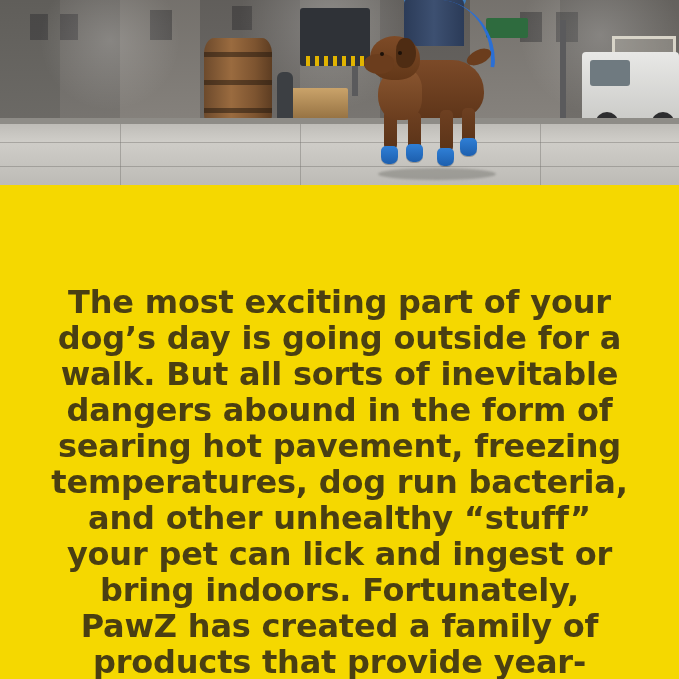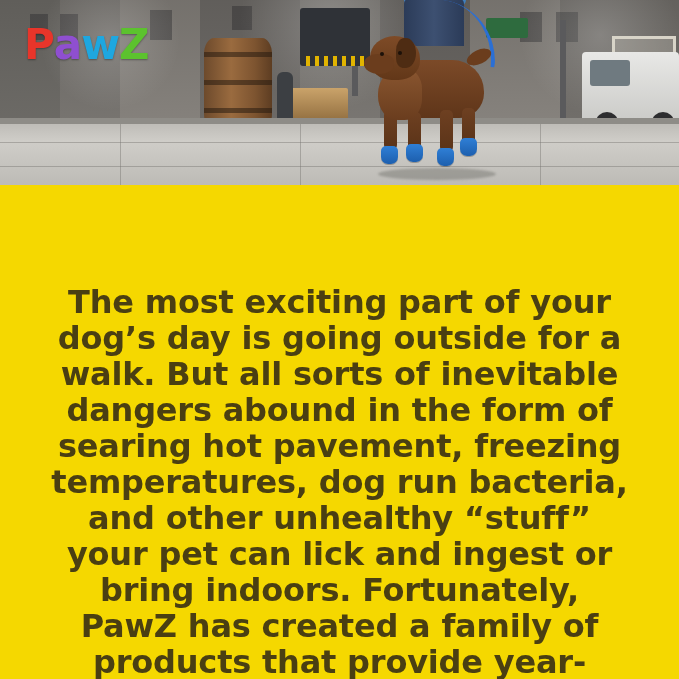--- a/index.html
+++ b/index.html
@@ -359,20 +359,17 @@
       <div class="dog-chest"></div>
       <div class="dog-head"></div>
       <div class="dog-ear"></div>
       <div class="dog-snout"></div>
       <div class="dog-eye" style="left:18px; top:28px;"></div>
       <div class="dog-eye" style="left:36px; top:27px;"></div>
     </div>
 
     <div class="shadow" style="left:378px; top:168px; width:118px; height:12px;"></div>
 
-    <div class="logo">
-      <span class="l-p">P</span><span class="l-a">a</span><span class="l-w">w</span><span class="l-z">Z</span>
-    </div>
   </div>
 
   <p class="body-copy">The most exciting part of your dog’s day is going outside for a walk. But all sorts of inevitable dangers abound in the form of searing hot pavement, freezing temperatures, dog run bacteria, and other unhealthy “stuff” your pet can lick and ingest or bring indoors. Fortunately, PawZ has created a family of products that provide year-round paw protection and a cleaner, healthier home.</p>
 
 </div>
 
 </body></html>

